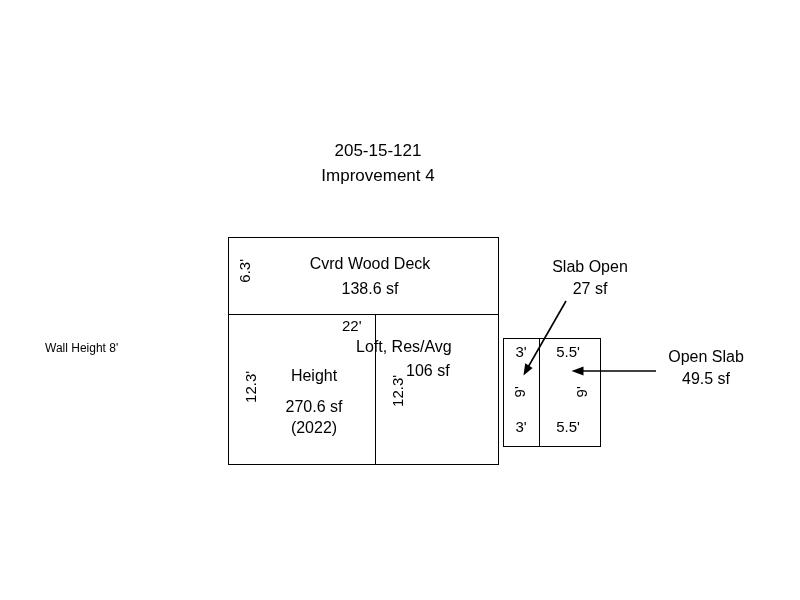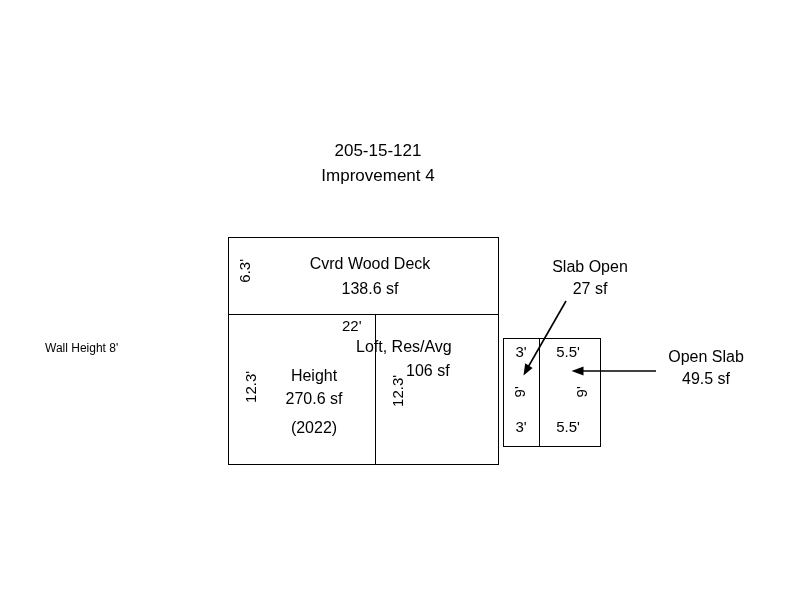--- a/index.html
+++ b/index.html
@@ -82,21 +82,21 @@
 
 <div class="txt wall-height" style="left:45px; top:341px;">Wall Height 8'</div>
 
 <div class="txt dim vert" style="left:233px; top:262px;">6.3'</div>
 <div class="txt area-label c" style="left:370px; top:255px;">Cvrd Wood Deck</div>
 <div class="txt area-label c" style="left:370px; top:280px;">138.6 sf</div>
 <div class="txt dim" style="left:342px; top:317px;">22'</div>
 
 <div class="txt dim vert" style="left:235px; top:378px;">12.3'</div>
 <div class="txt area-label c" style="left:314px; top:367px;">Height</div>
-<div class="txt area-label c" style="left:314px; top:390px;">270.6 sf</div>
+<div class="txt area-label c" style="left:314px; top:398px;">270.6 sf</div>
 <div class="txt area-label c" style="left:314px; top:419px;">(2022)</div>
 
 <div class="txt dim vert" style="left:382px; top:382px;">12.3'</div>
 <div class="txt area-label" style="left:356px; top:338px;">Loft, Res/Avg</div>
 <div class="txt area-label" style="left:406px; top:362px;">106 sf</div>
 
 <div class="txt dim c" style="left:521px; top:343px;">3'</div>
 <div class="txt dim vert" style="left:514px; top:383px;">9'</div>
 <div class="txt dim c" style="left:521px; top:418px;">3'</div>
 

